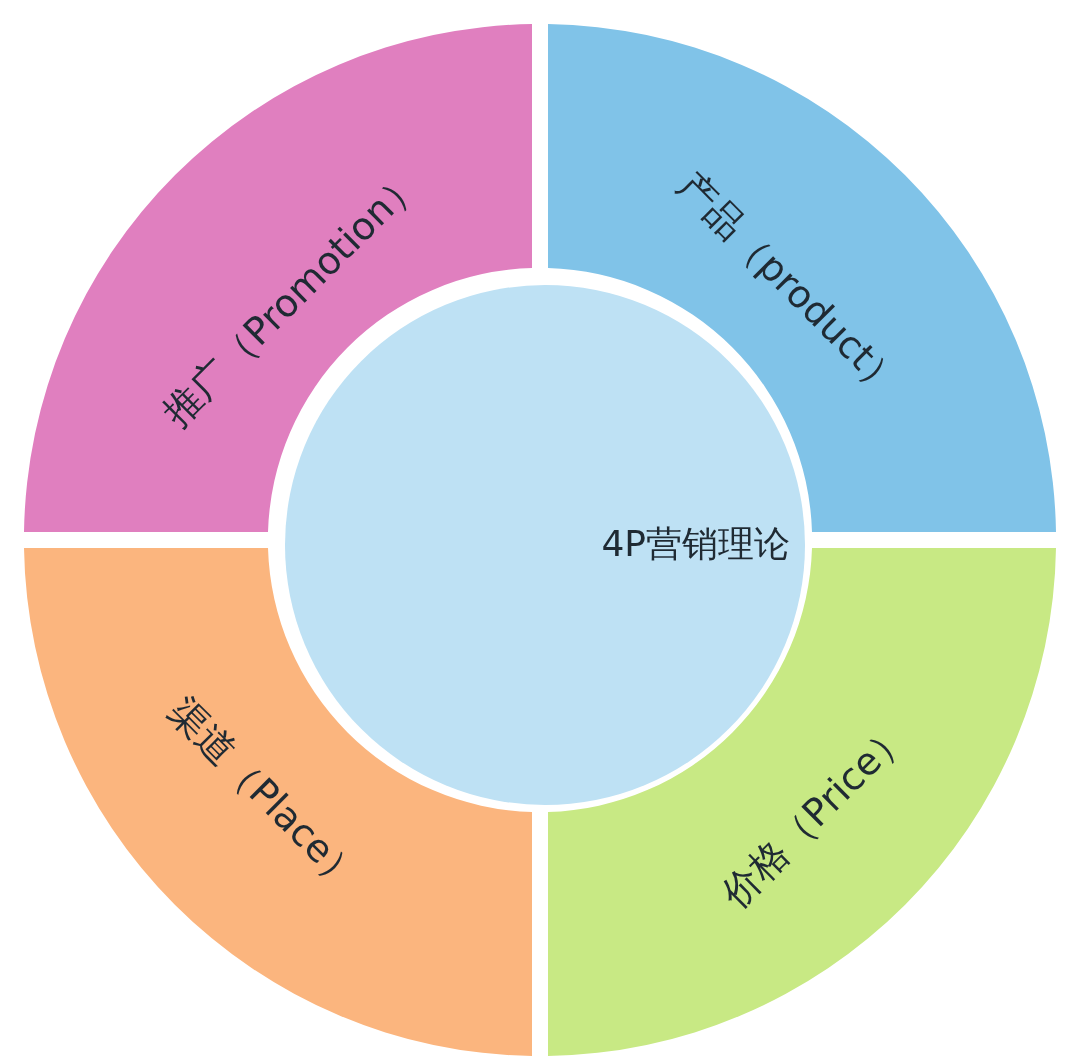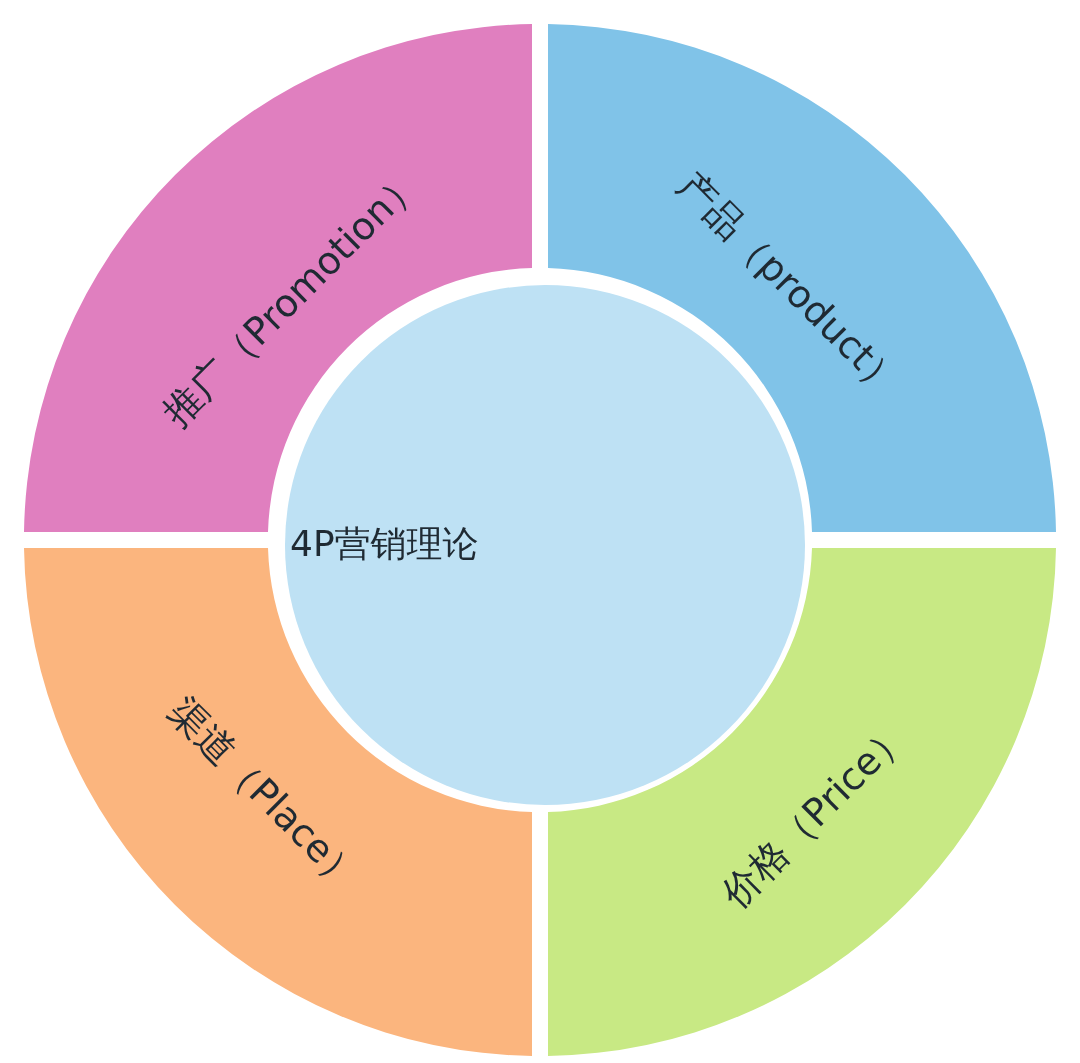--- a/index.html
+++ b/index.html
@@ -1,19 +1,19 @@
 <!DOCTYPE html>
 <html><head>
 <meta charset="utf-8">
 <style>
   html,body{margin:0;padding:0;background:#ffffff;}
   body{width:1080px;height:1063px;position:relative;overflow:hidden;font-family:"DejaVu Sans","Liberation Sans",sans-serif;}
   svg{position:absolute;left:0;top:0;}
   .label{position:absolute;white-space:nowrap;font-size:38px;color:#1f2a33;transform-origin:center center;line-height:1;}
-  .center-label{position:absolute;left:290px;top:520px;width:500px;text-align:left;font-size:36px;color:#1f2a33;}
+  .center-label{position:absolute;left:290px;top:520px;width:500px;text-align:right;font-size:36px;color:#1f2a33;}
 </style>
 </head>
 <body>
 
 <svg width="1080" height="1063" viewBox="0 0 1080 1063">
 
   <path fill="#E07FBF" d="M 532 24 L 532 268 A 272 272 0 0 0 268 532 L 24 532 A 516 516 0 0 1 532 24 Z"></path>
   <path fill="#80C3E8" d="M 548 24 A 516 516 0 0 1 1056 532 L 812 532 A 272 272 0 0 0 548 268 Z"></path>
   <path fill="#FBB57E" d="M 24 548 L 268 548 A 272 272 0 0 0 532 812 L 532 1056 A 516 516 0 0 1 24 548 Z"></path>
   <path fill="#C8E984" d="M 812 548 L 1056 548 A 516 516 0 0 1 548 1056 L 548 812 A 272 272 0 0 0 812 548 Z"></path>

